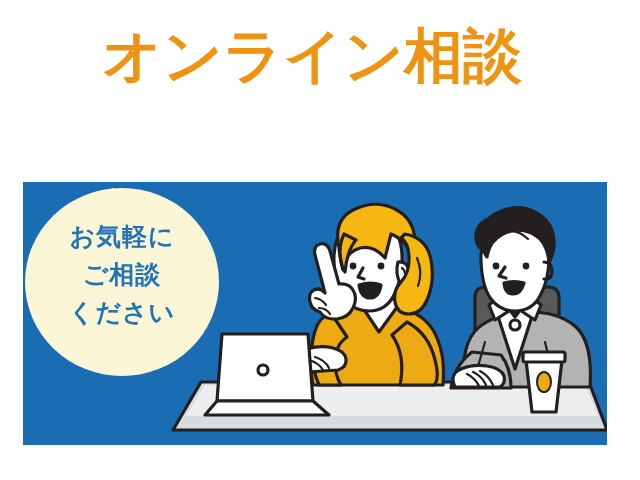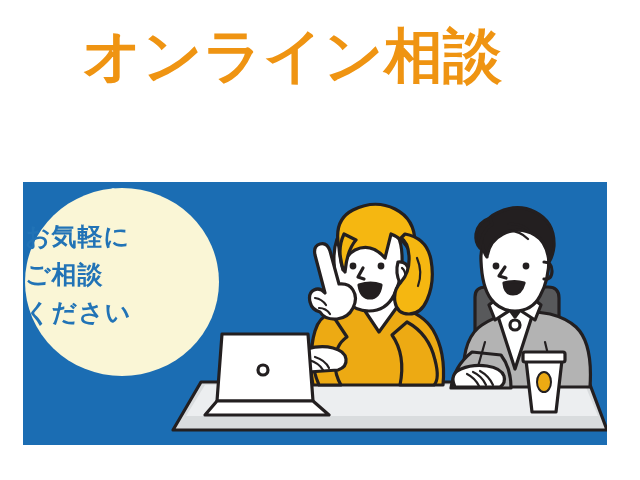--- a/index.html
+++ b/index.html
@@ -35,20 +35,21 @@
     top: 24px;
     width: 584px;
     text-align: center;
     font-size: 59px;
     line-height: 64px;
     font-weight: bold;
     letter-spacing: 0px;
     color: #ef9412;
     white-space: nowrap;
     font-family: "DejaVu Sans", "Liberation Sans", sans-serif;
+    padding-left: 20px;
   }
   #sub-title {
     position: absolute;
     left: 0;
     top: 104px;
     width: 640px;
     text-align: center;
     font-size: 41px;
     line-height: 48px;
     font-weight: bold;
@@ -77,21 +78,21 @@
     width: 194px;
     height: 188px;
     border-radius: 50%;
     background: #faf6d6;
   }
   #badge-text {
     position: absolute;
     left: 0;
     top: 30px;
     width: 194px;
-    text-align: left;
+    text-align: center;
     color: #2173b6;
     font-size: 25px;
     line-height: 38px;
     font-weight: bold;
     letter-spacing: 1px;
     font-family: "DejaVu Sans", "Liberation Sans", sans-serif;
     white-space: pre-line;
   }
 
   

